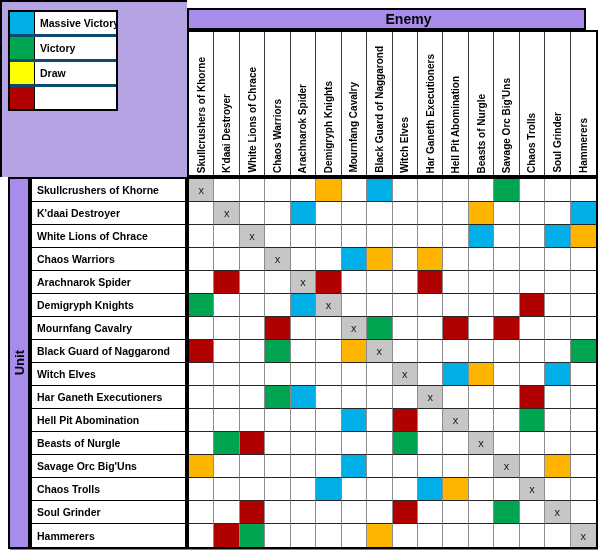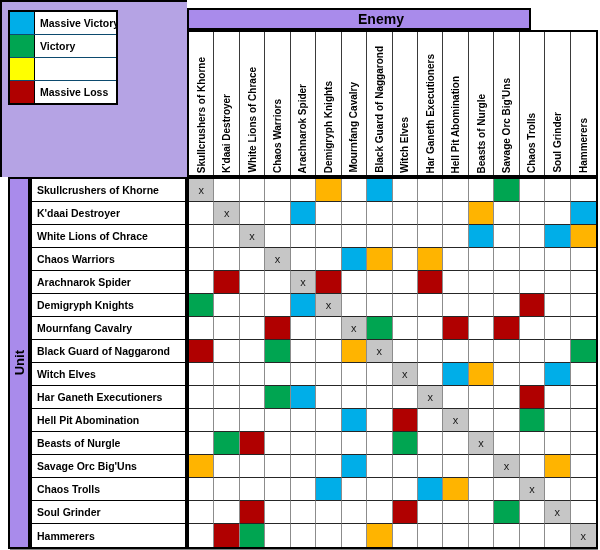--- a/index.html
+++ b/index.html
@@ -1,26 +1,26 @@
 <!DOCTYPE html>
 <html><head>
 <meta charset="utf-8">
 <style>
   html,body{margin:0;padding:0;background:#ffffff;font-family:"Liberation Sans",sans-serif;}
   .stage{position:relative;width:600px;height:550px;background:#ffffff;overflow:hidden;}
 
   .quad{position:absolute;left:0;top:0;width:187px;height:177px;border-top:2px solid #000;border-left:2px solid #000;box-sizing:border-box;}
 
   .legend{position:absolute;left:8px;top:10px;width:110px;border:2px solid #000;background:#fff;box-sizing:border-box;}
-  .legend-row{display:flex;height:22px;border-top:1px solid #0c4a6e;}
+  .legend-row{display:flex;height:22px;border-top:3px solid #0c4a6e;}
   .legend-row:first-child{border-top:none;}
   .legend-swatch{width:25px;border-right:1px solid #000;box-sizing:border-box;}
   .legend-label{flex:1;display:flex;align-items:center;padding-left:5px;font-weight:bold;font-size:10.5px;color:#000;white-space:nowrap;overflow:hidden;}
 
-  .enemy-bar{position:absolute;left:187px;top:8px;width:344px;height:22px;border:2px solid #000;box-sizing:border-box;display:flex;align-items:center;justify-content:center;font-weight:bold;font-size:14px;color:#000;padding-left:44px;}
+  .enemy-bar{position:absolute;left:187px;top:8px;width:399px;height:22px;border:2px solid #000;box-sizing:border-box;display:flex;align-items:center;justify-content:center;font-weight:bold;font-size:14px;color:#000;padding-left:44px;}
 
   .colheads{position:absolute;left:187px;top:30px;width:411px;height:147px;border:2px solid #000;box-sizing:border-box;background:#fff;display:grid;grid-template-columns:repeat(16,1fr);}
   .colhead{border-right:1px solid #3a3a3a;display:flex;align-items:flex-end;justify-content:center;overflow:hidden;box-sizing:border-box;}
   .colhead:nth-child(16n){border-right:none;}
   .colhead span{writing-mode:vertical-rl;transform:rotate(180deg);font-weight:bold;font-size:10px;white-space:nowrap;margin-bottom:2px;color:#000;}
 
   .unit-band{position:absolute;left:8px;top:177px;width:22px;height:372px;border:2px solid #000;box-sizing:border-box;display:flex;align-items:center;justify-content:center;}
   .unit-band span{writing-mode:vertical-rl;transform:rotate(180deg);font-weight:bold;font-size:13px;color:#000;}
 
   .rowlabels{position:absolute;left:30px;top:177px;width:157px;height:372px;border:2px solid #000;box-sizing:border-box;background:#fff;display:grid;grid-template-rows:repeat(16,1fr);}
@@ -44,24 +44,24 @@
       <div class="legend-row">
         <div class="legend-swatch" style="background: rgb(0, 174, 232);"></div>
         <div class="legend-label">Massive Victory</div>
       </div>
       <div class="legend-row">
         <div class="legend-swatch" style="background: rgb(0, 165, 81);"></div>
         <div class="legend-label">Victory</div>
       </div>
       <div class="legend-row">
         <div class="legend-swatch" style="background: rgb(255, 255, 0);"></div>
+        <div class="legend-label">Draw</div>
       </div>
       <div class="legend-row">
         <div class="legend-swatch" style="background: rgb(176, 0, 0);"></div>
-        <div class="legend-label">Massive Loss</div>
       </div>
     </div>
 
   <div class="enemy-bar" style="background: rgb(169, 139, 235);">
     <span>Enemy</span>
   </div>
 
   <div class="colheads">
       <div class="colhead">
         <span>Skullcrushers of Khorne</span>

